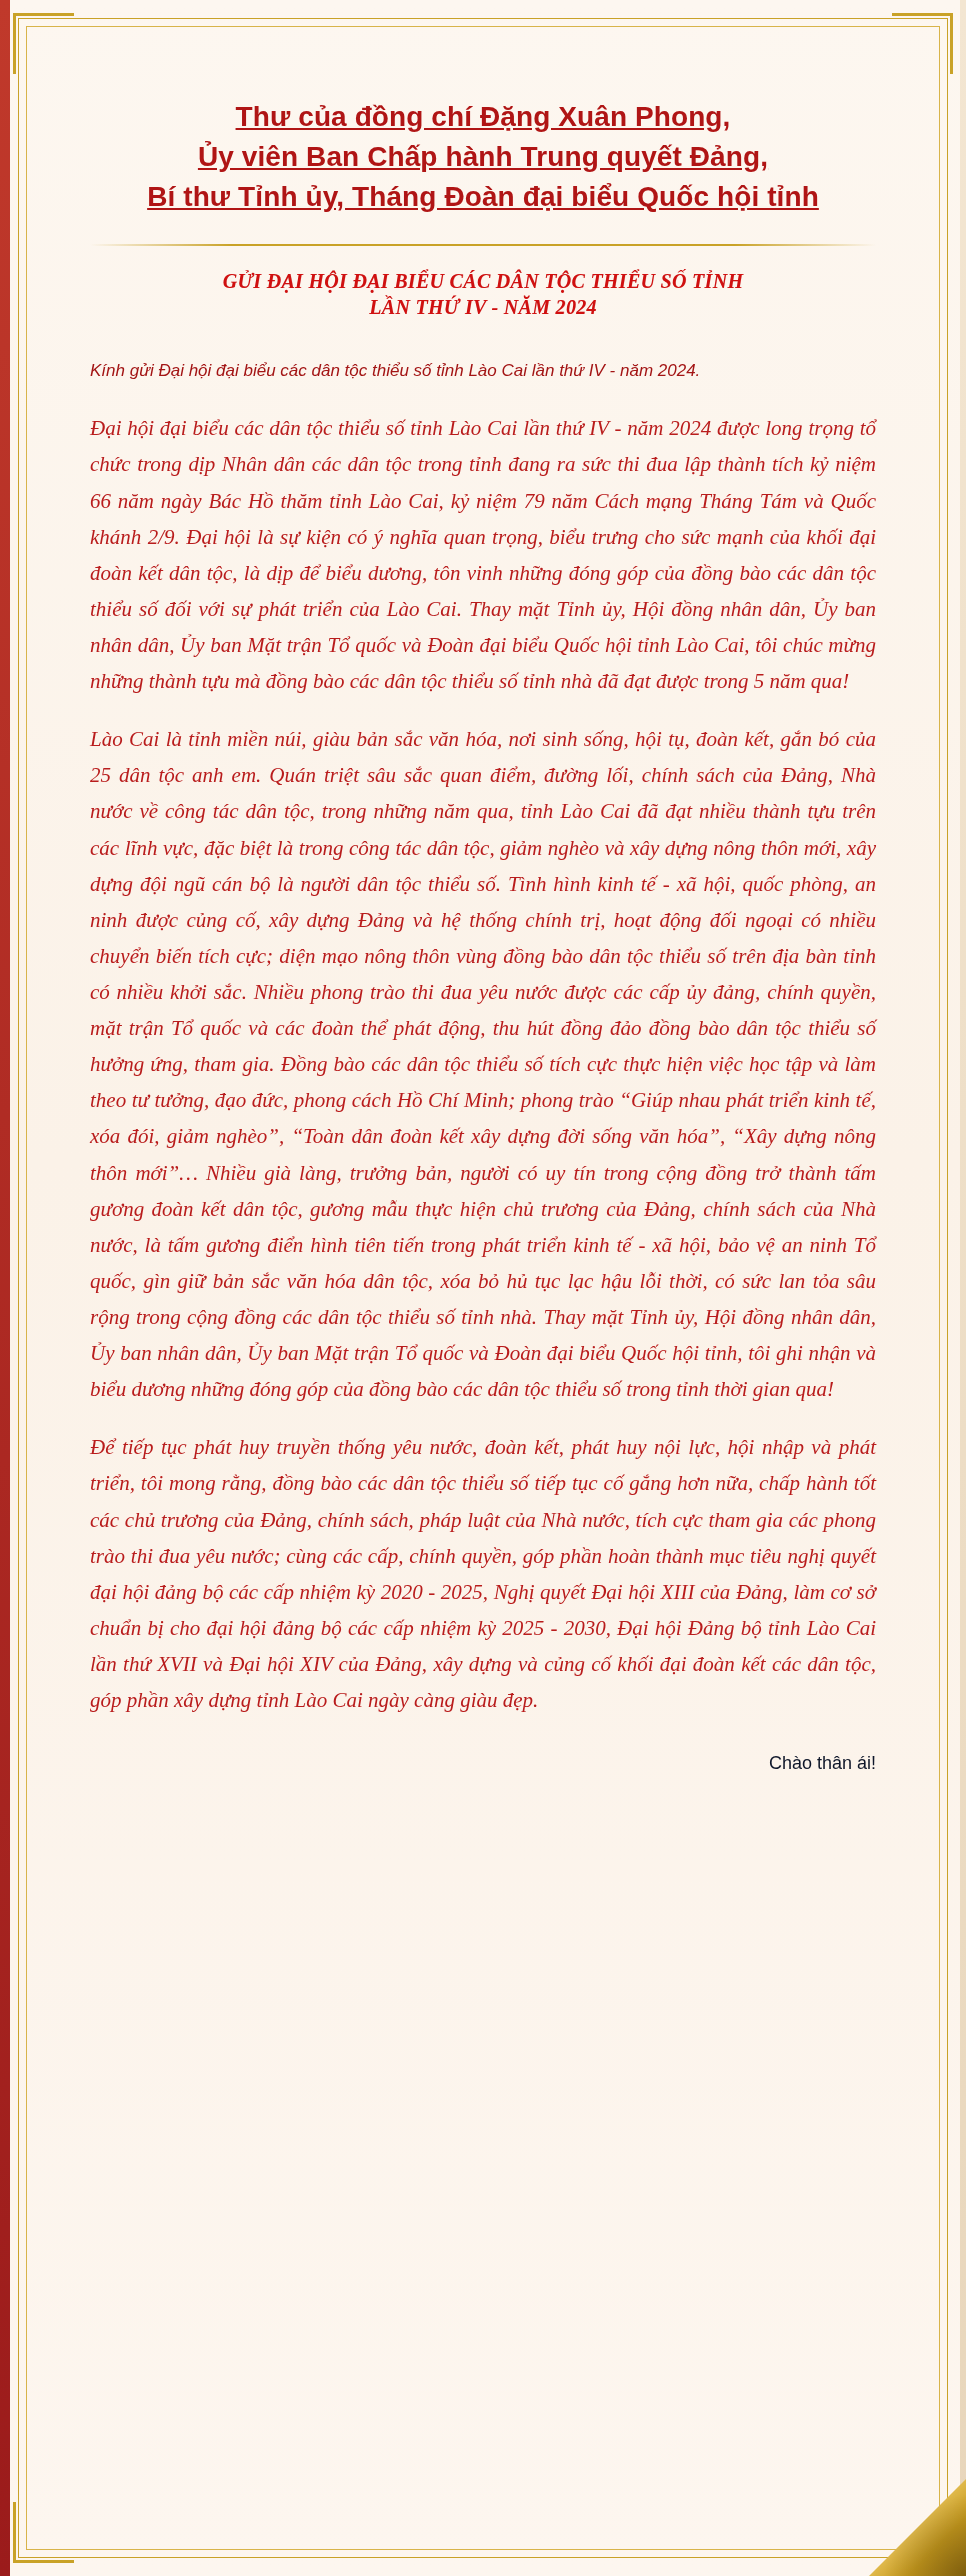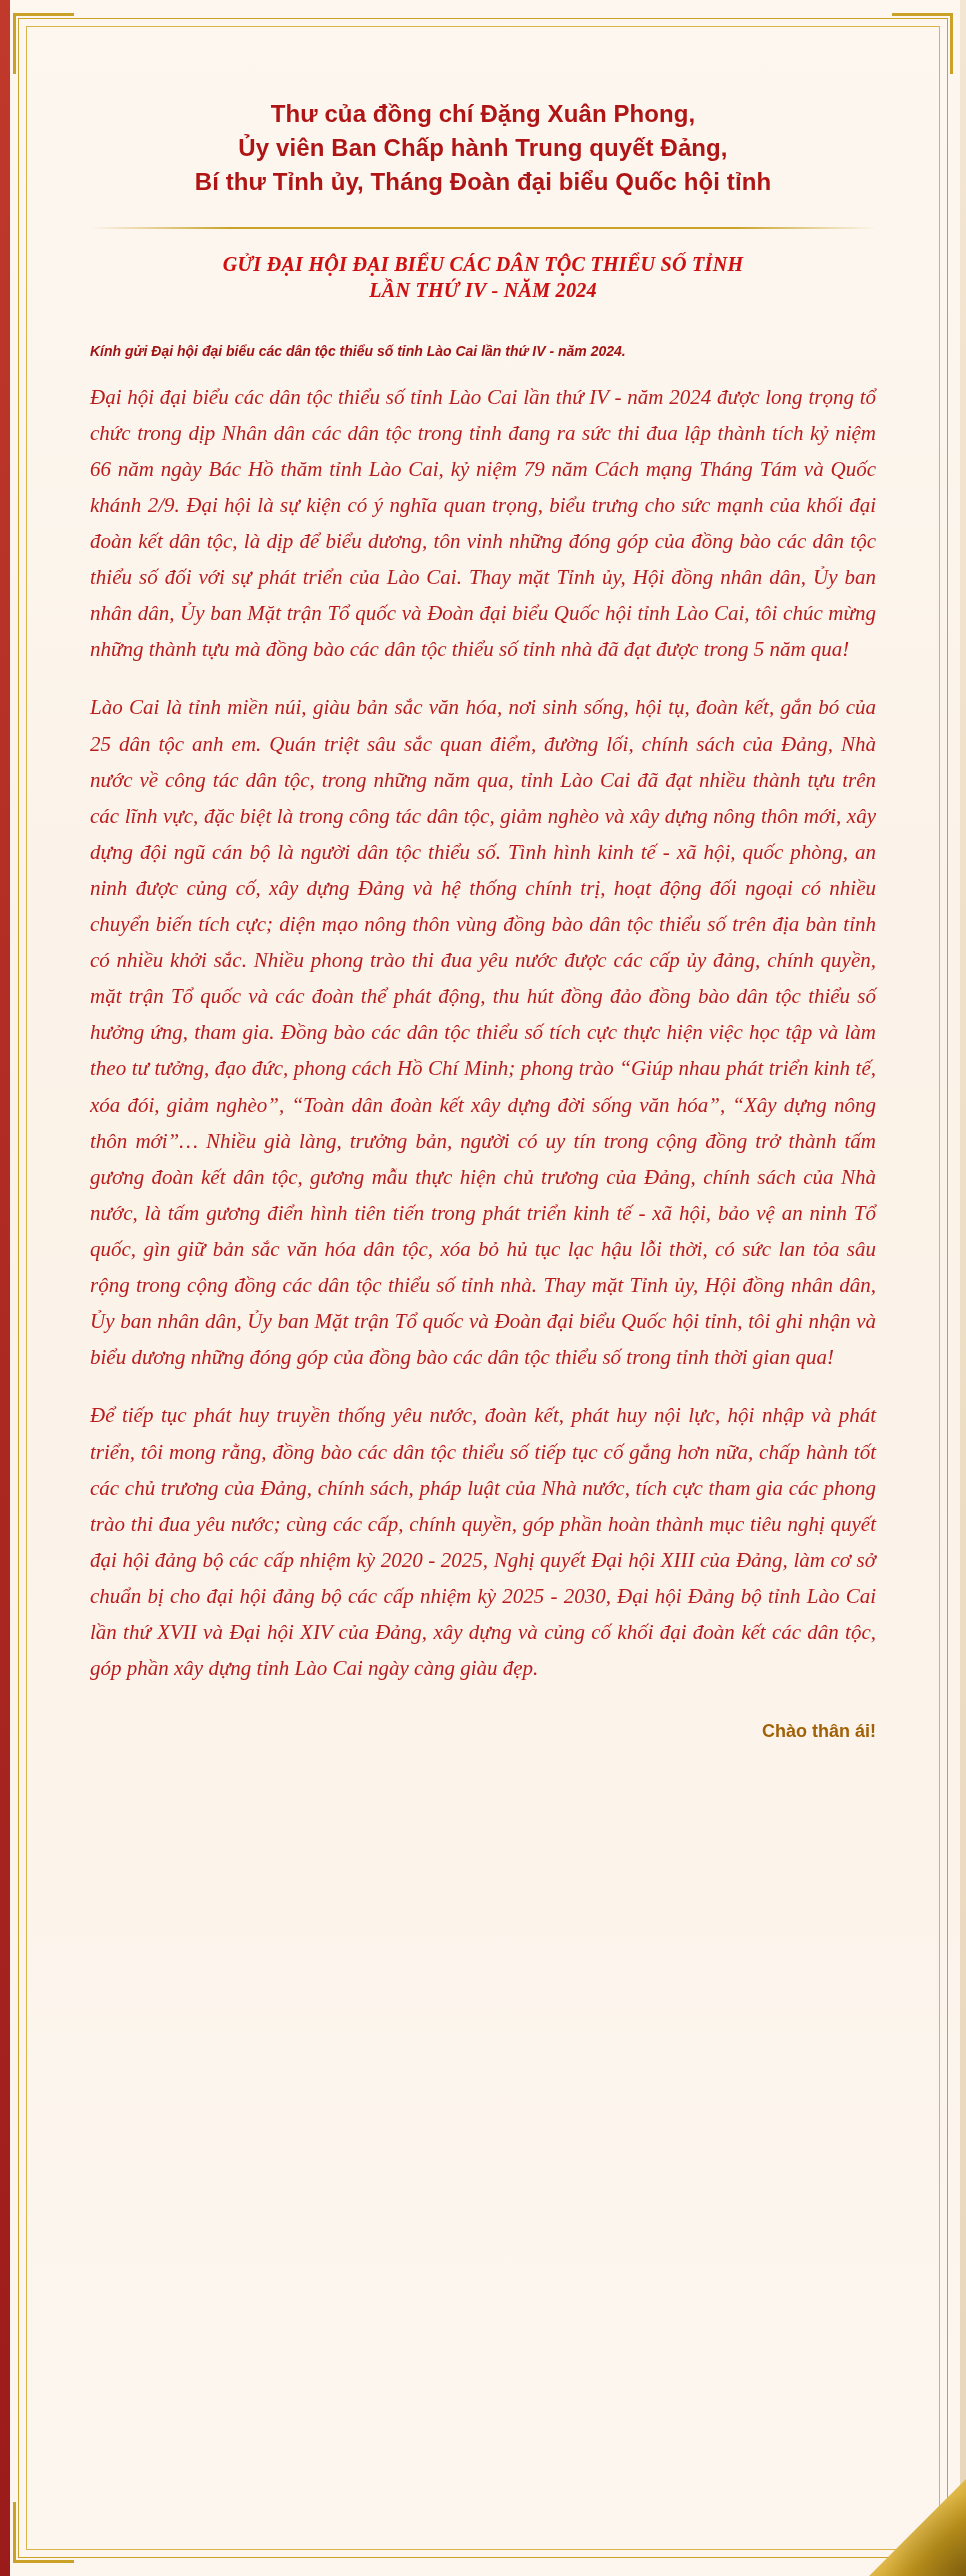--- a/index.html
+++ b/index.html
@@ -112,23 +112,24 @@
   }
 
   .header-block {
     text-align: center;
     margin-bottom: 28px;
   }
   .header-line {
     color: #b01515;
     font-family: "Liberation Sans", sans-serif;
     font-weight: bold;
-    font-size: 24px;
+    font-size: 28px;
     line-height: 1.42;
     letter-spacing: 0.1px;
+    text-decoration: underline;
   }
 
   .divider {
     width: 100%;
     height: 1.3px;
     background: linear-gradient(90deg, rgba(201,162,39,0) 0%, #c9a227 18%, #c9a227 82%, rgba(201,162,39,0) 100%);
     margin: 16.7px auto 22px auto;
   }
 
   .title-block {
@@ -143,47 +144,47 @@
     font-size: 20px;
     line-height: 1.34;
     letter-spacing: 0.3px;
     text-transform: uppercase;
     text-shadow: 0.3px 0.3px 0 rgba(160,0,0,0.25);
   }
 
   .salutation {
     color: #a31515;
     font-family: "Liberation Sans", sans-serif;
-    font-weight: bold;
-    font-style: italic;
-    font-size: 14px;
+    font-weight: normal;
+    font-style: italic;
+    font-size: 17px;
     line-height: 1.6;
-    margin-bottom: 16px;
+    margin-bottom: 26px;
     text-align: left;
   }
 
   .body-para {
     color: #b91c1c;
     font-family: "Liberation Serif", serif;
     font-style: italic;
     font-size: 21px;
     line-height: 1.72;
     text-align: justify;
     margin: 0 0 22px 0;
     text-indent: 0;
   }
 
   .signature-block {
     margin-top: 35px;
     text-align: right;
   }
   .sign-closing {
-    color: #a16207;
+    color: #0f172a;
     font-family: "Liberation Sans", sans-serif;
-    font-weight: bold;
+    font-weight: normal;
     font-size: 18px;
     margin-bottom: 15px;
   }
   .sign-name {
     color: #b01010;
     font-family: "Liberation Serif", serif;
     font-weight: bold;
     font-style: italic;
     font-size: 23px;
     letter-spacing: 0.3px;

